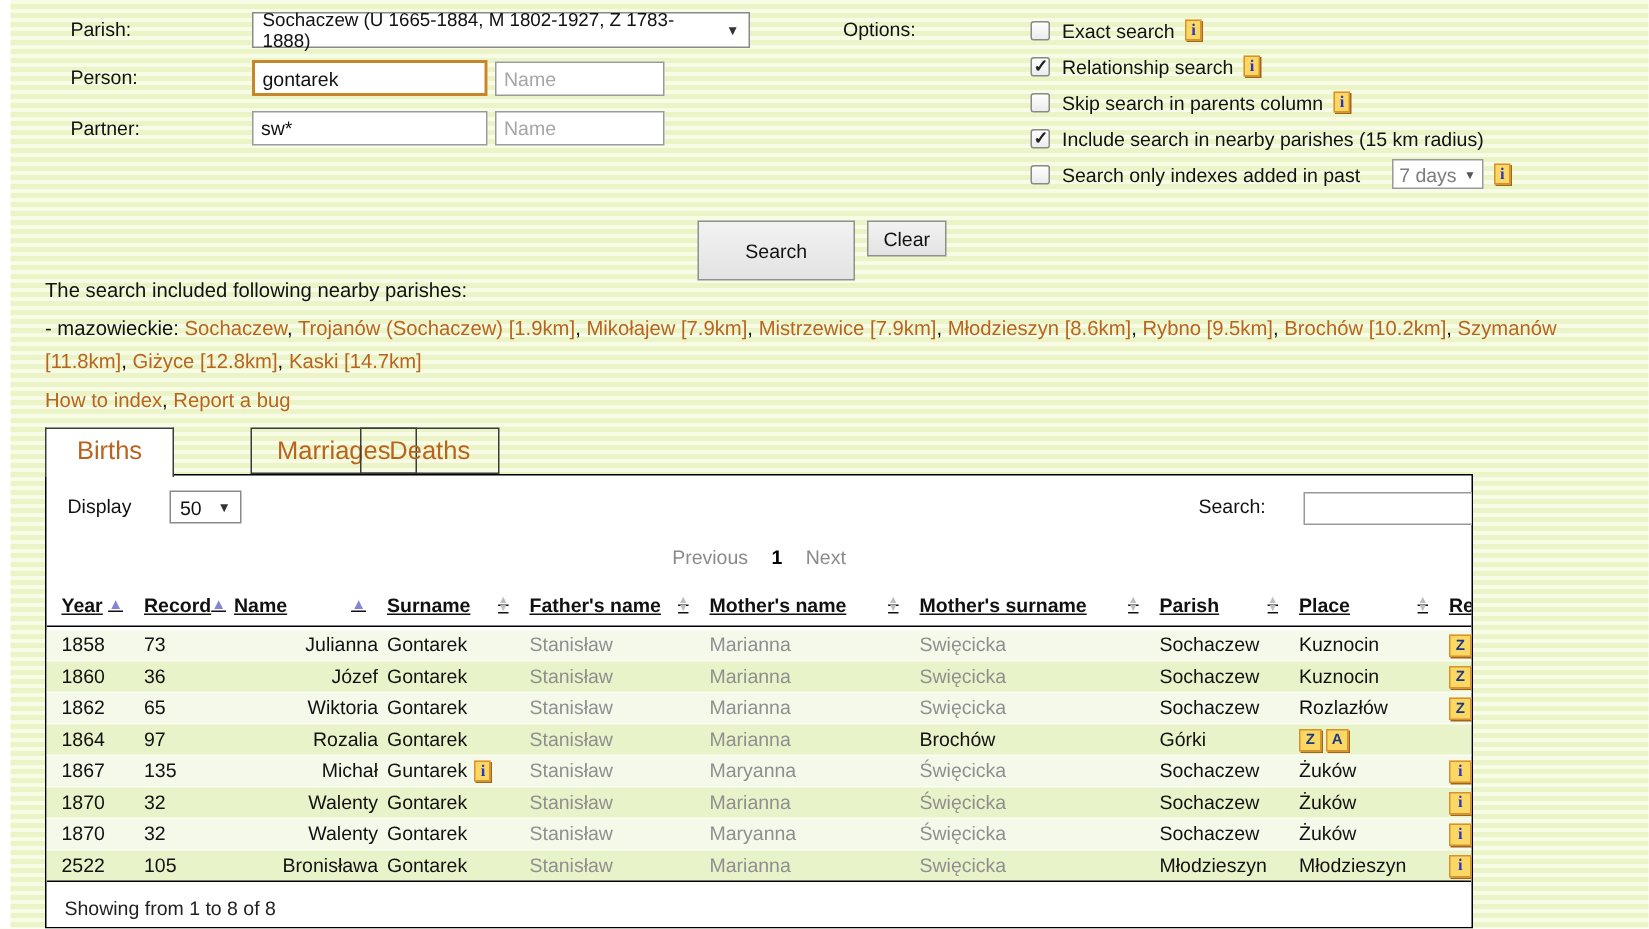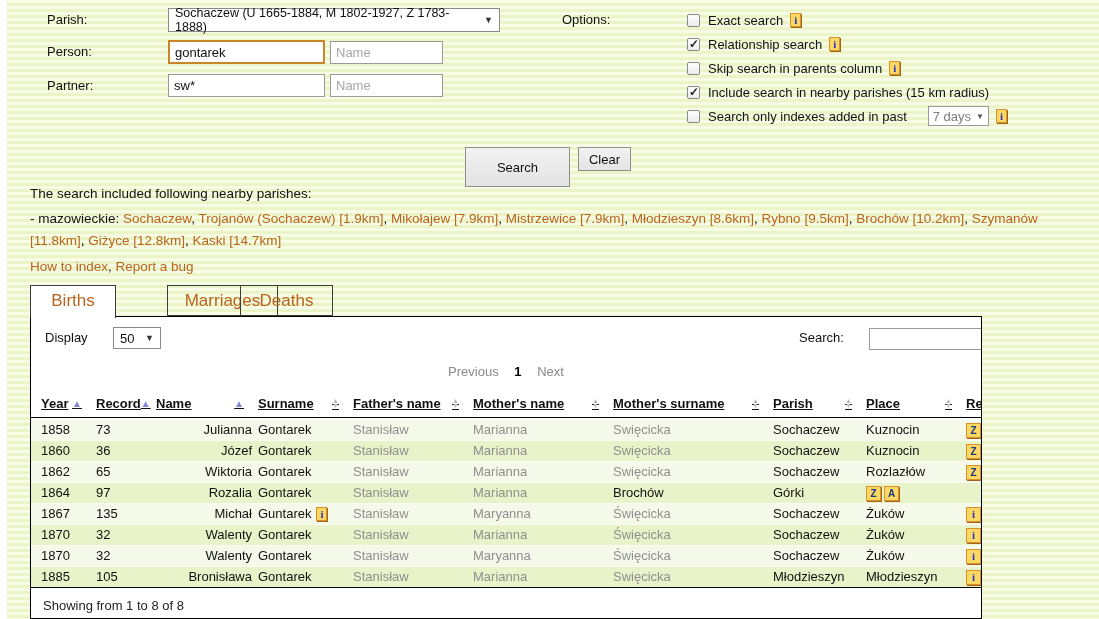--- a/index.html
+++ b/index.html
@@ -423,21 +423,21 @@
     <div class="td c-parish">Sochaczew</div>
     <div class="td c-place">Żuków</div>
     <div class="td remarks-cell c-remarks">
           <span class="ricon info">i</span>
           <span class="ricon">Z</span>
           <span class="ricon">A</span>
         </div>
   </div>
 
   <div class="trow grid-cols even">
-    <div class="td c-year">1885</div>
+    <div class="td c-year">2522</div>
     <div class="td c-record">105</div>
     <div class="td name-cell c-name">Bronisława</div>
     <div class="td c-surname">
           <span class="surname-wrap">
             <span class="surname-text">Gontarek</span>
           </span>
         </div>
     <div class="td gray c-father">Stanisław</div>
     <div class="td gray c-mother">Marianna</div>
     <div class="td gray c-msurname">Swięcicka</div>

